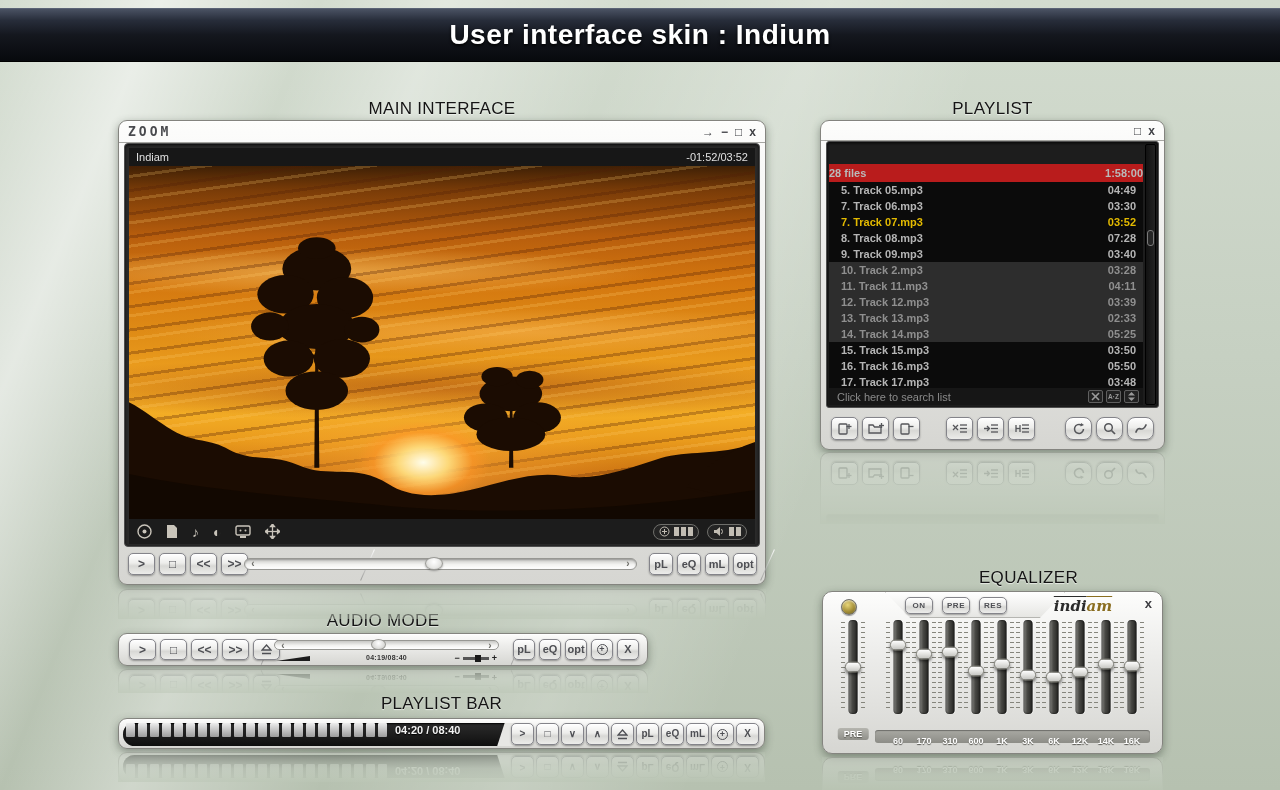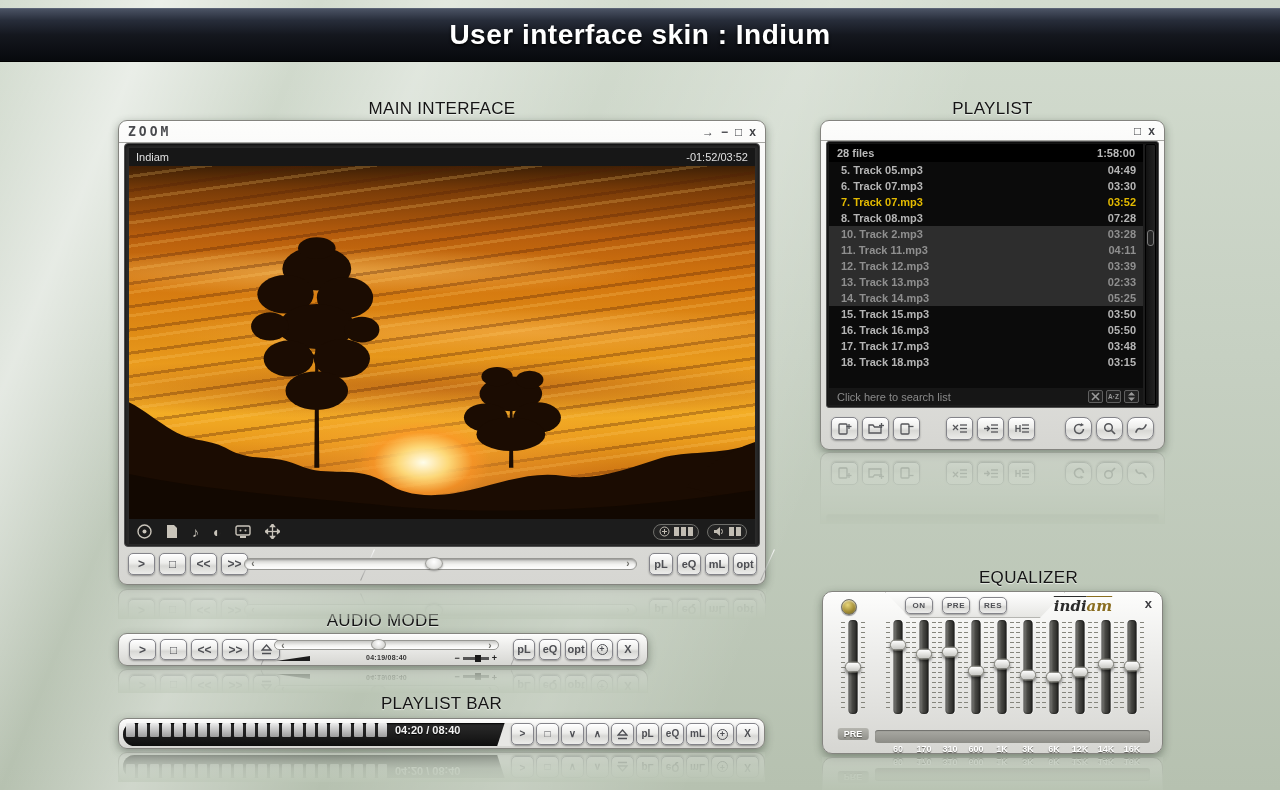--- a/index.html
+++ b/index.html
@@ -87,22 +87,22 @@
   .seek-end{position:absolute;top:0;width:12px;height:10px;color:#6a6a66;font-size:10px;line-height:10px;text-align:center;font-weight:bold;}
   .seek-end.l{left:2px;} .seek-end.r{right:2px;}
   .seek-thumb{position:absolute;top:-2px;left:46%;width:18px;height:13px;border-radius:50%;
     background:radial-gradient(circle at 50% 35%,#ffffff 0%,#e8e8e6 55%,#c9c9c5 100%);border:1px solid #9a9a96;box-shadow:0 1px 2px rgba(0,0,0,.3);}
   
   .win-playlist{left:820px;top:120px;width:345px;height:330px;}
   .win-playlist .titlebar{height:20px;justify-content:flex-end;}
   .pl-frame{margin:0 5px;height:267px;background:#1d1d1d;border:1px solid #4e4e4e;border-radius:3px;
     padding:2px;display:flex;box-shadow:inset 0 1px 3px rgba(0,0,0,.8);}
   .pl-left{flex:1;display:flex;flex-direction:column;min-width:0;}
-  .pl-header{height:18px;background:#000000;display:flex;justify-content:space-between;align-items:center;
-    padding:0 8px;color:#b9b9b9;font-size:11px;font-weight:bold;}
+  .pl-header{height:18px;background:#b91c1c;display:flex;justify-content:space-between;align-items:center;
+    padding:0 0;color:#b9b9b9;font-size:11px;font-weight:bold;margin-top:20px;}
   .pl-rows{flex:1;background:#0b0b0b;overflow:hidden;}
   .pl-row{height:16px;display:flex;justify-content:space-between;align-items:center;padding:0 7px 0 12px;
     font-size:11px;font-weight:bold;color:#b5b5b5;background:#0b0b0b;}
   .pl-row.alt{background:#2d2d2d;color:#8f8f8f;}
   .pl-row.current{color:#e3ba00;}
   .pl-search{height:17px;background:#161616;display:flex;align-items:center;justify-content:space-between;
     padding:0 4px 0 8px;color:#8a8a8a;font-size:11px;}
   .mini-btns{display:flex;gap:3px;}
   .mini-btn{width:15px;height:13px;border:1px solid #5f5f5f;border-radius:2px;background:#222;color:#9a9a9a;
     display:flex;align-items:center;justify-content:center;font-size:6.5px;font-weight:bold;}
@@ -160,21 +160,21 @@
   .eq-slider{position:relative;height:94px;}
   .eq-ticks{position:absolute;top:2px;bottom:2px;width:4px;
     background:repeating-linear-gradient(180deg,#85857c 0 1px,rgba(0,0,0,0) 1px 5px);}
   .eq-ticks.l{left:0;} .eq-ticks.r{right:0;}
   .eq-track{position:absolute;left:50%;transform:translateX(-50%);width:9px;height:100%;border-radius:4px;
     background:linear-gradient(90deg,#8e8e8a 0%,#4a4a46 40%,#242422 100%);box-shadow:inset 0 0 2px #000,1px 0 1px rgba(255,255,255,.6);}
   .eq-thumb{position:absolute;left:50%;transform:translate(-50%,-50%);width:16px;height:11px;border-radius:5px;
     background:linear-gradient(180deg,#ffffff 0%,#e4e4e1 50%,#c4c4c0 100%);border:1px solid #77776f;box-shadow:0 2px 3px rgba(0,0,0,.5);}
   .eq-strip{position:absolute;left:52px;right:12px;top:138px;height:13px;border-radius:3px;
     background:linear-gradient(180deg,#a9a9a3,#8d8d87);box-shadow:inset 0 1px 1px rgba(0,0,0,.35);}
-  .eq-band-label{position:absolute;left:50%;transform:translateX(-50%);top:124px;
+  .eq-band-label{position:absolute;left:50%;transform:translateX(-50%);top:116px;
     color:#fff;font-size:9px;font-weight:bold;text-shadow:0 1px 1px #55554f;white-space:nowrap;z-index:2;}
   .eq-col-first .eq-band-label{
     background:linear-gradient(180deg,#b5b5af,#90908a);border-radius:3px;padding:1px 6px;top:108px;}
   
   .ghost{position:absolute;overflow:hidden;opacity:.5;pointer-events:none;}
   .ghost::after{content:"";position:absolute;inset:0;
     background:linear-gradient(180deg,rgba(199,209,195,.35) 0%,rgba(196,206,192,.85) 55%,#bcc7b6 100%);}
   .ghost-main{left:118px;top:589px;width:648px;height:30px;}
   .ghost-playlist{left:820px;top:452px;width:345px;height:72px;}
   .ghost-audio{left:118px;top:669px;width:530px;height:24px;}
@@ -332,34 +332,38 @@
           <span>1:58:00</span>
         </div>
         <div class="pl-rows">
 
             <div class="pl-row normal">
               <span>5. Track 05.mp3</span>
               <span>04:49</span>
             </div>
 
             <div class="pl-row normal">
-              <span>6. Track 07.mp3</span>
+              <span>7. Track 06.mp3</span>
               <span>03:30</span>
             </div>
 
             <div class="pl-row current">
               <span>7. Track 07.mp3</span>
               <span>03:52</span>
             </div>
 
             <div class="pl-row normal">
               <span>8. Track 08.mp3</span>
               <span>07:28</span>
             </div>
 
+            <div class="pl-row normal">
+              <span>9. Track 09.mp3</span>
+              <span>03:40</span>
+            </div>
 
             <div class="pl-row alt">
               <span>10. Track 2.mp3</span>
               <span>03:28</span>
             </div>
 
             <div class="pl-row alt">
               <span>11. Track 11.mp3</span>
               <span>04:11</span>
             </div>

